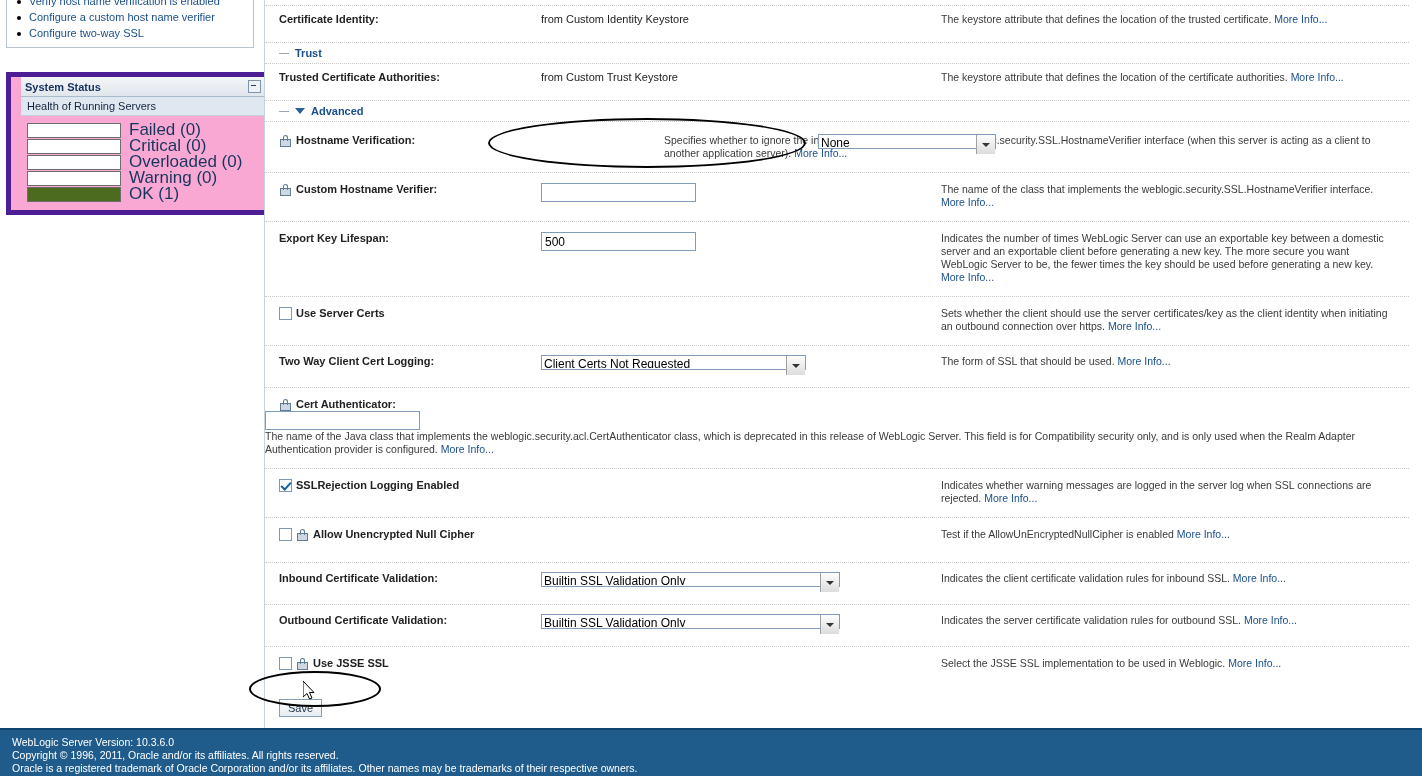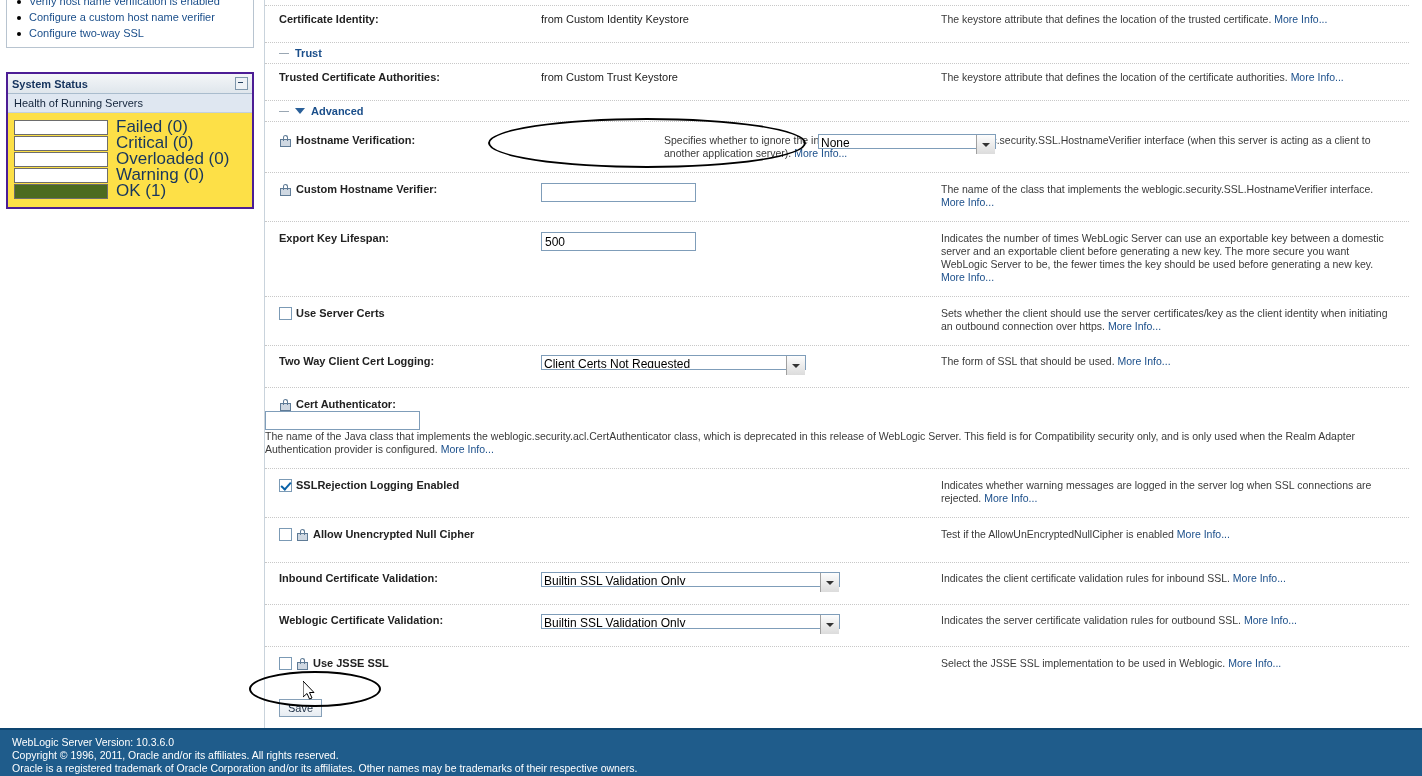--- a/index.html
+++ b/index.html
@@ -53,22 +53,23 @@
   .help-list a {
     color: #1a4e8a;
     text-decoration: none;
   }
 
   .status-panel {
     position: absolute;
     left: 6px;
     top: 72px;
     width: 244px;
-    border: 2px solid #4c1d95;
-    background: #fde047;
+    border: 5px solid #4c1d95;
+    background: #f9a8d4;
+    padding-left: 10px;
   }
   .status-header {
     height: 19px;
     background: linear-gradient(#f4f6f8, #dfe6ec);
     border-bottom: 1px solid #a9bccd;
     display: flex;
     align-items: center;
     padding: 0 4px;
     font-weight: bold;
     font-size: 11px;
@@ -551,21 +552,21 @@
           <span class="arrow"></span>
         </span>
       </div>
       <div class="cell-desc">
         <span>Indicates the client certificate validation rules for inbound SSL.</span>
         <a class="more-info" href="#">More Info...</a>
       </div>
     </div>
 
     <div class="row" style="padding-top:9px;padding-bottom:10px;">
-      <div class="cell-label">Weblogic Certificate Validation:</div>
+      <div class="cell-label">Outbound Certificate Validation:</div>
       <div class="cell-value">
         <span class="select-wrap">
           <select class="ui-select" style="width:299px;">
             <option>Builtin SSL Validation Only</option>
           </select>
           <span class="arrow"></span>
         </span>
       </div>
       <div class="cell-desc">
         <span>Indicates the server certificate validation rules for outbound SSL.</span>

